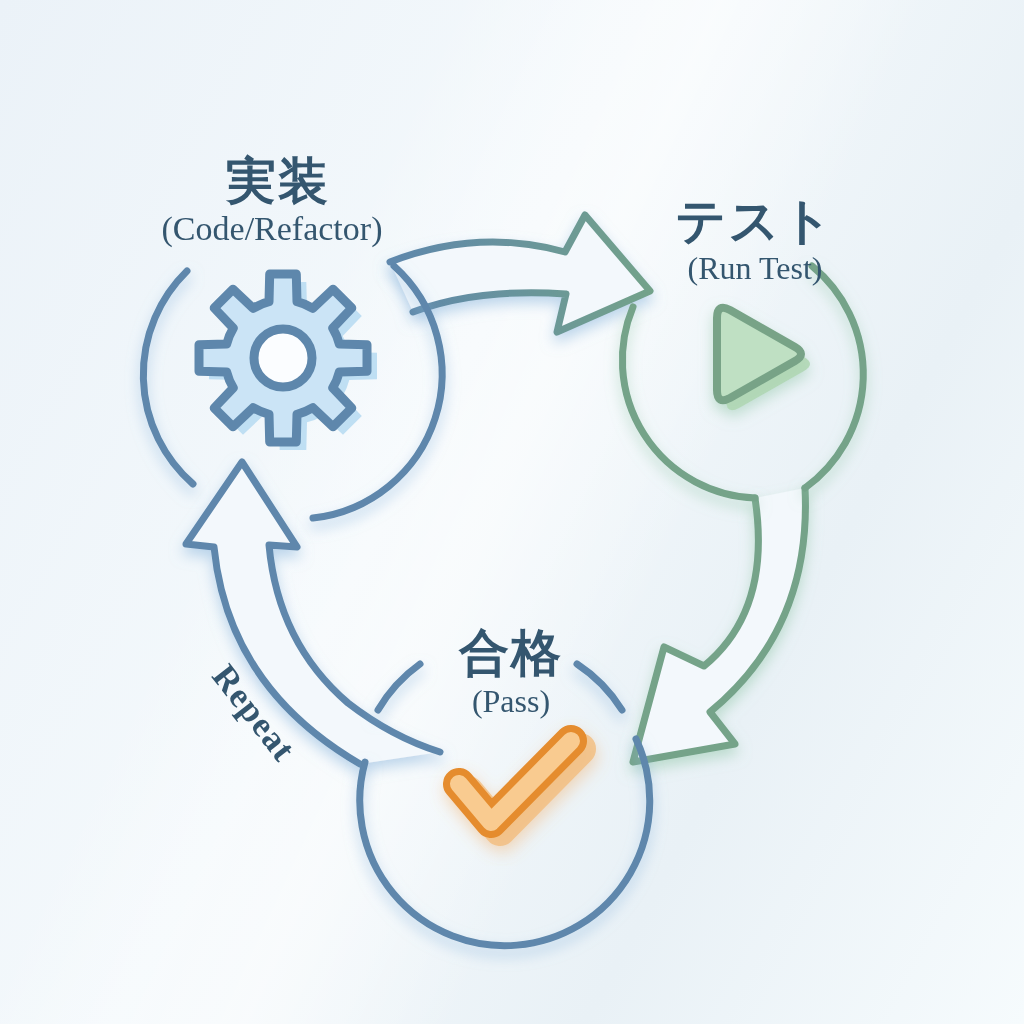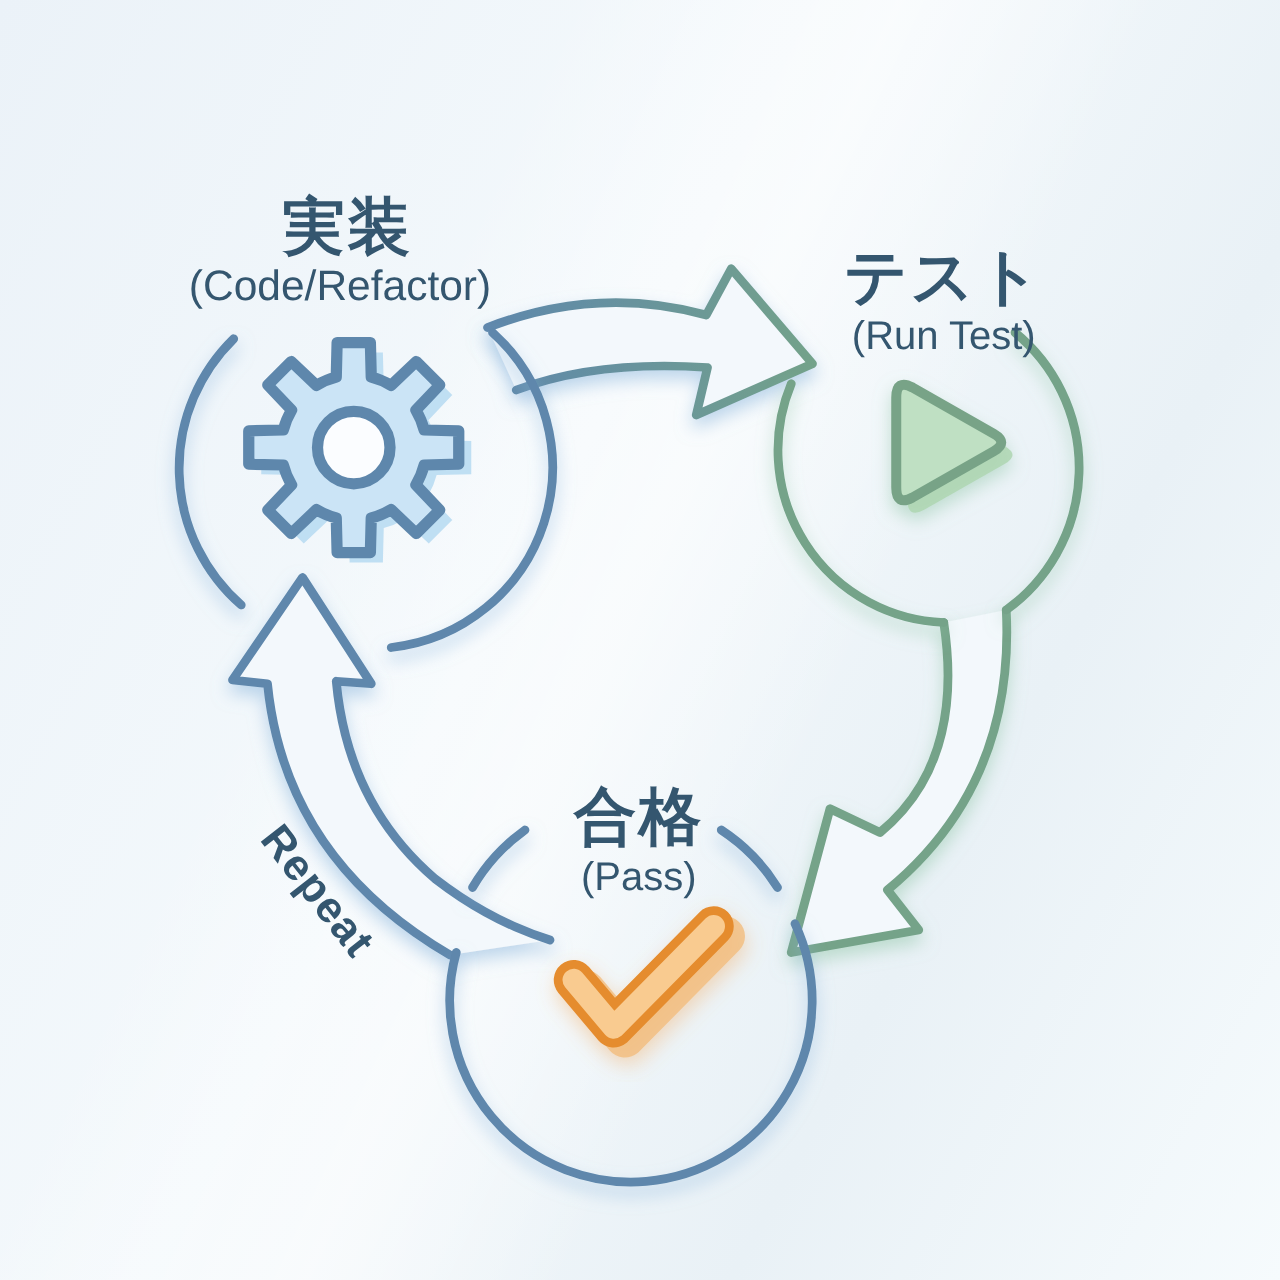--- a/index.html
+++ b/index.html
@@ -22,20 +22,21 @@
   html, body {
     margin: 0; padding: 0;
     width: 1024px; height: 1024px;
     overflow: hidden;
     font-family: "Liberation Sans", "DejaVu Sans", sans-serif;
   }
   .stage {
     position: relative;
     width: 1024px; height: 1024px;
     background: linear-gradient(118deg, var(--bgFrom, #ebf2f8) 0%, var(--bgMid, #f4f9fc) 42%, var(--bgTo, #e9f1f6) 72%, #f6fbfd 100%);
+    font-family: Liberation Serif, serif;
   }
   .stage::before {
     content: "";
     position: absolute; inset: 0;
     background: linear-gradient(115deg, rgba(255,255,255,0) 30%, rgba(255,255,255,0.55) 48%, rgba(255,255,255,0) 62%);
     pointer-events: none;
   }
   svg.diagram { position: absolute; inset: 0; display: block; }
 
   .arc-blue  { fill: none; stroke: var(--blue, #5e87ac);  stroke-width: 7; stroke-linecap: round; }

